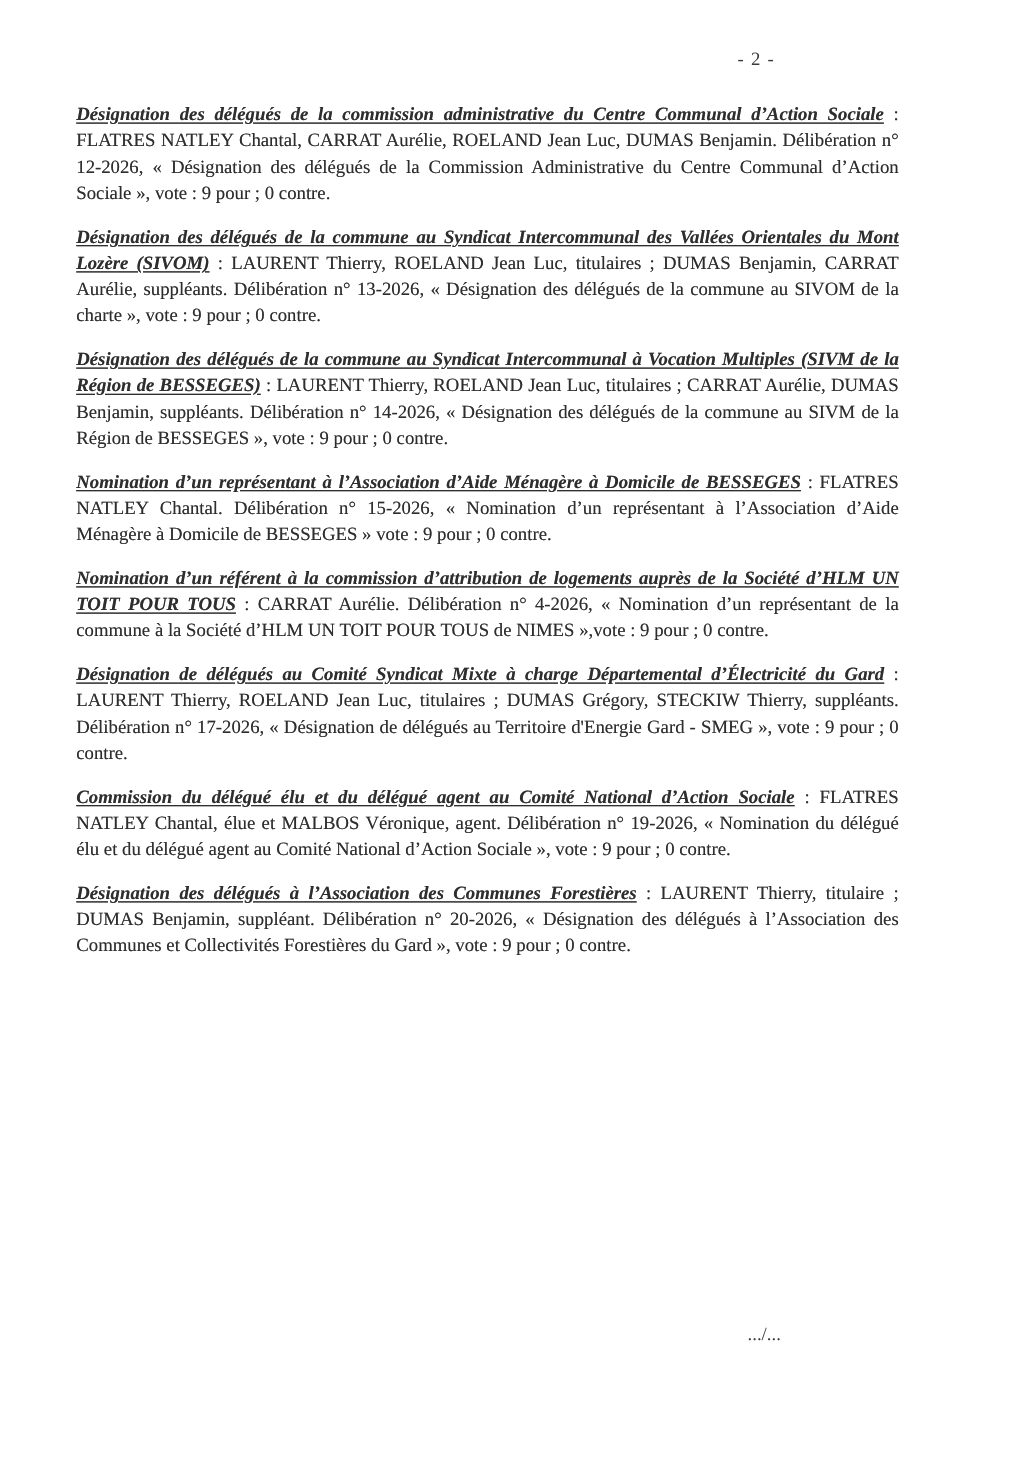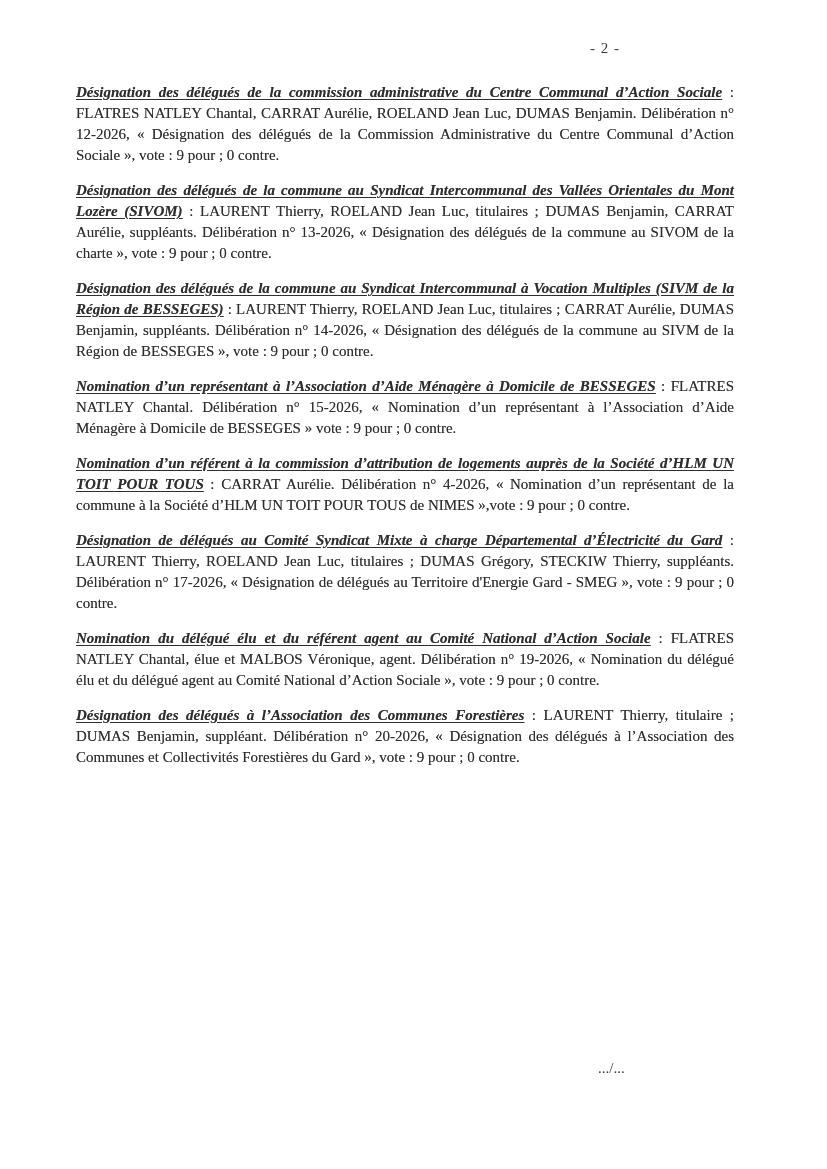--- a/index.html
+++ b/index.html
@@ -25,21 +25,21 @@
     position: absolute;
     top: 40px;
     left: 590px;
     font-size: 15px;
     letter-spacing: 1px;
     color: #3a3a3a;
   }
   .content {
     position: absolute;
     top: 82px;
-    left: 76px;
+    left: 61px;
     width: 658px;
   }
   .para {
     margin: 0 0 14px 0;
     font-size: 15px;
     line-height: 21px;
     text-align: justify;
     text-shadow: 0 0 0.4px rgba(40,40,40,0.55);
   }
   .para .hd {
@@ -74,21 +74,21 @@
     <p class="para"><span class="hd">Désignation des délégués de la commune au Syndicat Intercommunal à Vocation Multiples (SIVM de la Région de BESSEGES)</span><span class="bd"> : LAURENT Thierry, ROELAND Jean Luc, titulaires ; CARRAT Aurélie, DUMAS Benjamin, suppléants. Délibération n° 14-2026, « Désignation des délégués de la commune au SIVM de la Région de BESSEGES », vote : 9 pour ; 0 contre.</span></p>
 
     <p class="para"><span class="hd">Nomination d’un représentant à l’Association d’Aide Ménagère à Domicile de BESSEGES</span><span class="bd"> : FLATRES NATLEY Chantal. Délibération n° 15-2026, « Nomination d’un représentant à l’Association d’Aide Ménagère à Domicile de BESSEGES » vote : 9 pour ; 0 contre.</span></p>
 
     <p class="para"><span class="hd">Nomination d’un référent à la commission d’attribution de logements auprès de la Société d’HLM UN TOIT POUR TOUS</span><span class="bd"> : CARRAT Aurélie. Délibération n° 4-2026, « Nomination d’un représentant de la commune à la Société d’HLM UN TOIT POUR TOUS de NIMES »,vote : 9 pour ; 0 contre.</span></p>
 
     <p class="para"><span class="hd">Désignation de délégués au Comité Syndicat Mixte à charge Départemental d’Électricité du Gard</span><span class="bd"> : LAURENT Thierry, ROELAND Jean Luc, titulaires ; DUMAS Grégory, STECKIW Thierry, suppléants. Délibération n° 17-2026, « Désignation de délégués au Territoire d'Energie Gard - SMEG », vote : 9 pour ; 0 contre.</span></p>
 
 
 
-    <p class="para"><span class="hd">Nomination du délégué élu et du référent agent au Comité National d’Action Sociale</span><span class="bd"> : FLATRES NATLEY Chantal, élue et MALBOS Véronique, agent. Délibération n° 19-2026, « Nomination du délégué élu et du délégué agent au Comité National d’Action Sociale », vote : 9 pour ; 0 contre.</span></p>
+    <p class="para"><span class="hd">Commission du délégué élu et du délégué agent au Comité National d’Action Sociale</span><span class="bd"> : FLATRES NATLEY Chantal, élue et MALBOS Véronique, agent. Délibération n° 19-2026, « Nomination du délégué élu et du délégué agent au Comité National d’Action Sociale », vote : 9 pour ; 0 contre.</span></p>
 
     <p class="para"><span class="hd">Désignation des délégués à l’Association des Communes Forestières</span><span class="bd"> : LAURENT Thierry, titulaire ; DUMAS Benjamin, suppléant. Délibération n° 20-2026, « Désignation des délégués à l’Association des Communes et Collectivités Forestières du Gard », vote : 9 pour ; 0 contre.</span></p>
 
   </main>
 
   <div class="footer-mark">.../...</div>
 
 </div>
 
 </body></html>

